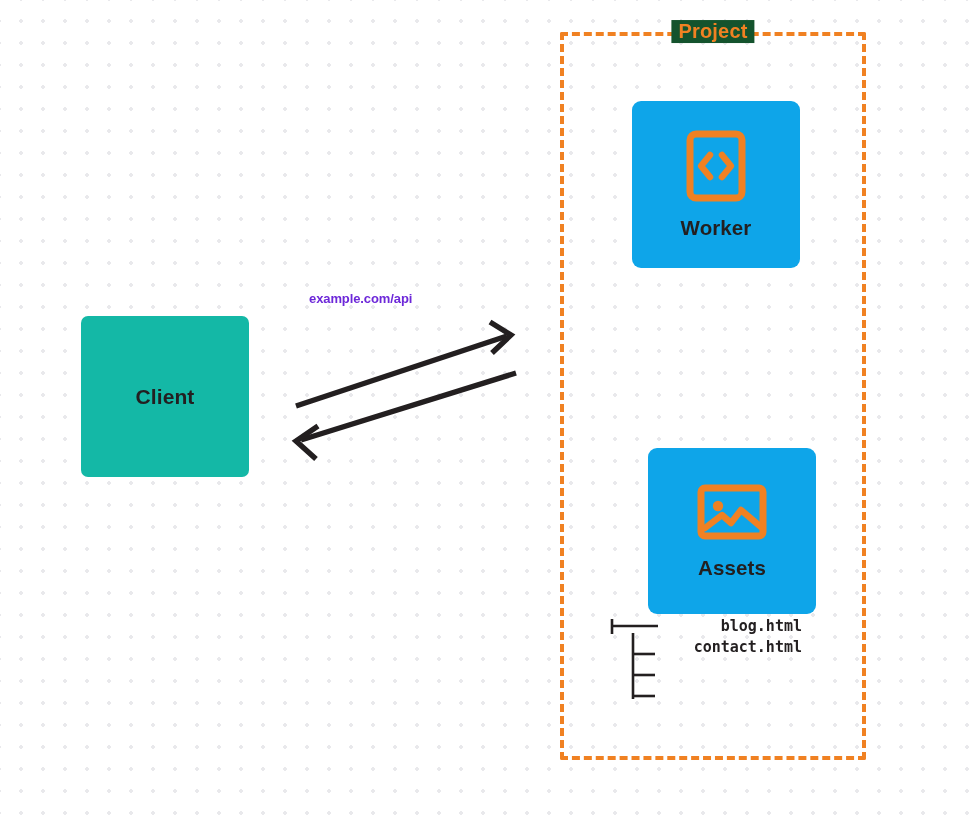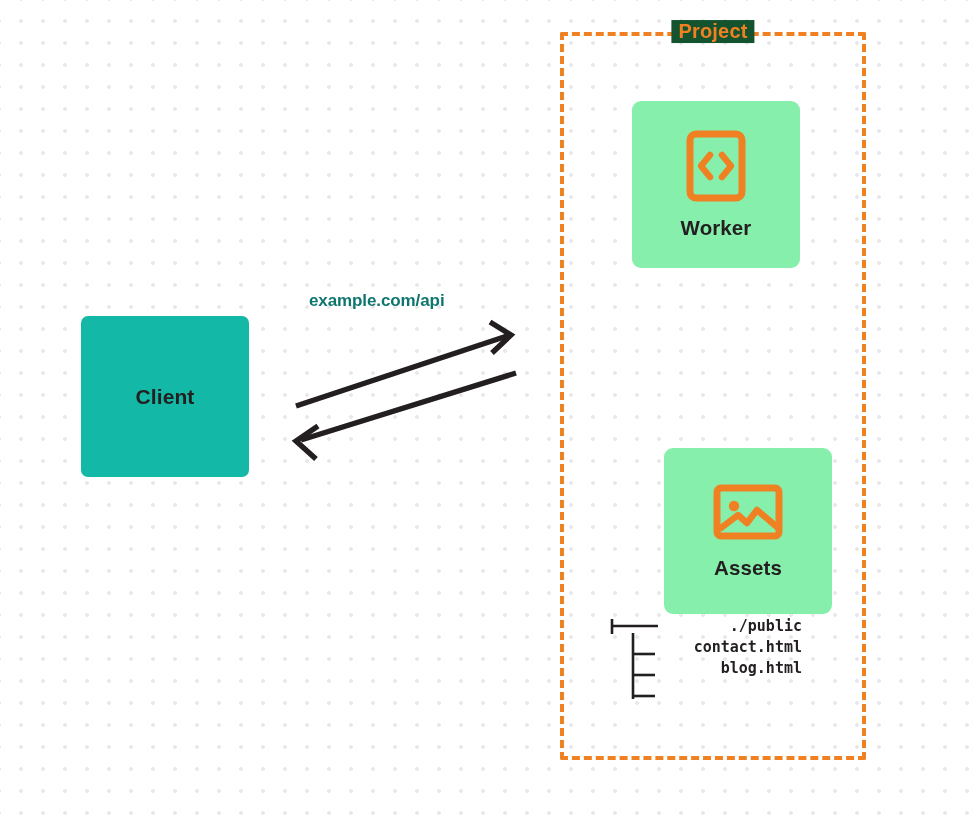--- a/index.html
+++ b/index.html
@@ -63,23 +63,23 @@
     stroke-width: 5.4;
     fill: none;
     stroke-linecap: butt;
     stroke-linejoin: miter;
   }
 
   .api-label {
     position: absolute;
     left: 309px;
     top: 291px;
-    font-size: 17px;
-    font-weight: bold;
-    color: #0f766e;
+    font-size: 13px;
+    font-weight: bold;
+    color: #6d28d9;
     letter-spacing: -0.1px;
     white-space: nowrap;
   }
 
   
   .project-box {
     position: absolute;
     left: 560px;
     top: 32px;
     width: 306px;
@@ -98,35 +98,35 @@
     font-size: 20px;
     font-weight: bold;
     color: #f08122;
     letter-spacing: 0.2px;
     white-space: nowrap;
   }
 
   
   .card {
     position: absolute;
-    background: #86efac;
+    background: #0ea5e9;
     border-radius: 9px;
     display: flex;
     flex-direction: column;
     align-items: center;
     justify-content: center;
   }
   .card-worker {
     left: 632px;
     top: 101px;
     width: 168px;
     height: 167px;
   }
   .card-assets {
-    left: 664px;
+    left: 648px;
     top: 448px;
     width: 168px;
     height: 166px;
   }
   .card-icon {
     display: block;
     margin-bottom: 14px;
   }
   .card-label {
     font-size: 20.5px;
@@ -224,23 +224,20 @@
       <line class="tree-line" x1="6" y1="3" x2="6" y2="18"></line>
       <line class="tree-line" x1="6" y1="10" x2="52" y2="10"></line>
 
       <line class="tree-line" x1="27" y1="17" x2="27" y2="83"></line>
 
       <line class="tree-line" x1="27" y1="38" x2="49" y2="38"></line>
       <line class="tree-line" x1="27" y1="59" x2="49" y2="59"></line>
       <line class="tree-line" x1="27" y1="80" x2="49" y2="80"></line>
     </svg>
     <div class="tree-row">
-      <span class="tree-name">./public</span>
+      <span class="tree-name">blog.html</span>
     </div>
     <div class="tree-row">
       <span class="tree-name">contact.html</span>
     </div>
-    <div class="tree-row">
-      <span class="tree-name">blog.html</span>
-    </div>
   </div>
 
 </div>
 
 </body></html>

